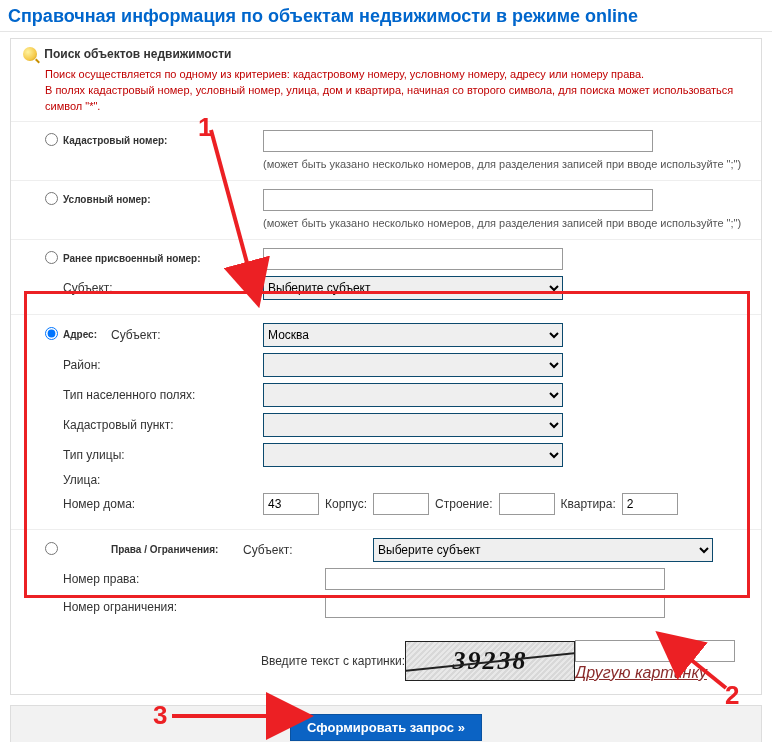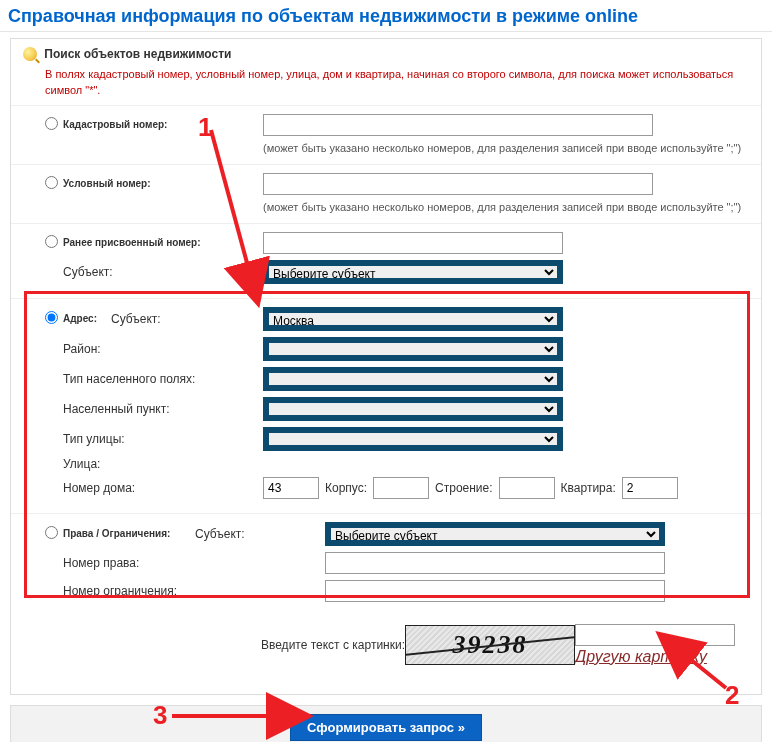--- a/index.html
+++ b/index.html
@@ -1,31 +1,31 @@
 <!DOCTYPE html>
 <html><head>
 <meta charset="utf-8">
 <style>
   * { box-sizing: border-box; margin: 0; padding: 0; }
   body { font-family: Arial, Helvetica, sans-serif; font-size: 12px; color: #333; background: #fff; width: 772px; position: relative; }
   .page-title { color: #0066cc; font-size: 18px; font-weight: bold; padding: 6px 8px 4px 8px; border-bottom: 1px solid #e5e5e5; }
-  .search-box { border: 1px solid #ddd; margin: 6px 10px 0 10px; background: #fff; padding-bottom: 28px; }
+  .search-box { border: 1px solid #ddd; margin: 6px 10px 0 10px; background: #fff; padding-bottom: 12px; }
   .search-head { padding: 8px 12px 6px 12px; font-weight: bold; font-size: 12px; }
   .search-head .icon { display:inline-block; width:14px; height:14px; border-radius:50%; background: radial-gradient(circle at 5px 5px, #fff3a0 0%, #f5c94a 60%, #c78f00 100%); vertical-align: -3px; margin-right: 4px; position:relative; }
   .search-head .icon::after{ content:""; position:absolute; width:5px; height:2px; background:#c78f00; right:-3px; bottom:-1px; transform:rotate(45deg); }
   .hints { color: #c00000; font-size: 11px; line-height: 1.45; padding: 0 18px 6px 34px; }
   .section { border-top: 1px solid #eee; padding: 8px 18px 8px 34px; }
   .section:first-of-type { border-top: none; }
   .row { display: flex; align-items: center; margin-bottom: 6px; }
   .radio-col { width: 18px; flex: 0 0 18px; }
   .label-col { width: 200px; flex: 0 0 200px; font-weight: bold; font-size: 10px; }
   .lbl-right { width: 200px; flex: 0 0 200px; padding-right: 6px; font-size: 12px; color: #333; }
   .input-col { flex: 1; }
   input[type=text] { border: 1px solid #999; height: 22px; padding: 2px 4px; font-size: 12px; width: 100%; }
-  select { border: 6px solid #0c4a6e; height: 24px; font-size: 12px; width: 100%; background: #efefef; }
+  select { border: 1px solid #0c4a6e; height: 24px; font-size: 12px; width: 100%; background: #efefef; }
   .sub-hint { font-size: 11px; color: #555; margin: 0 0 2px 218px; }
   .highlight { border: 3px solid #ec2024; position: absolute; pointer-events: none; }
   .addr-numbers { display:flex; align-items:center; gap:6px; }
   .addr-numbers label { font-size:12px; }
   .addr-numbers input { width:56px; }
   .captcha-row { display:flex; align-items:center; justify-content:flex-end; padding: 8px 26px 0 34px; }
   .captcha-img { width:170px; height:40px; border:1px solid #222; background: repeating-linear-gradient(135deg,#e8e8e8 0 2px,#d8d8d8 2px 4px); display:flex; align-items:center; justify-content:center; font-size:26px; font-weight:bold; font-style:italic; font-family:Georgia, serif; letter-spacing:2px; color:#111; position:relative; overflow:hidden; }
   .captcha-img::before{ content:""; position:absolute; left:-5px; right:-5px; top:50%; height:2px; background:#222; transform:rotate(-6deg);}
   .captcha-side { display:flex; flex-direction:column; gap:2px; }
   .captcha-side input{ width:160px; }
@@ -41,20 +41,21 @@
 <body>
 
 <div class="page-title">Справочная информация по объектам недвижимости в режиме online</div>
 
 <div class="search-box">
   <div class="search-head">
     <span class="icon"></span>
     <span>Поиск объектов недвижимости</span>
   </div>
   <div class="hints">
+    <div>Поиск осуществляется по одному из критериев: кадастровому номеру, условному номеру, адресу или номеру права.</div>
     <div>В полях кадастровый номер, условный номер, улица, дом и квартира, начиная со второго символа, для поиска может использоваться символ "*".</div>
   </div>
 
   <div class="section">
     <div class="row">
       <div class="radio-col"><input type="radio" name="crit" style=""></div>
       <div class="label-col">Кадастровый номер:</div>
       <div class="input-col" style="max-width:390px;"><input type="text" value="" style=""></div>
     </div>
     <div class="sub-hint">(может быть указано несколько номеров, для разделения записей при вводе используйте ";")</div>
@@ -98,21 +99,21 @@
         <div class="lbl-right">Район:</div>
         <div class="input-col" style="max-width:300px;"><select><option></option></select></div>
       </div>
     <div class="row">
         <div class="radio-col"></div>
         <div class="lbl-right">Тип населенного полях:</div>
         <div class="input-col" style="max-width:300px;"><select><option></option></select></div>
       </div>
     <div class="row">
         <div class="radio-col"></div>
-        <div class="lbl-right">Населенный пункт:</div>
+        <div class="lbl-right">Кадастровый пункт:</div>
         <div class="input-col" style="max-width:300px;"><select><option></option></select></div>
       </div>
     <div class="row">
         <div class="radio-col"></div>
         <div class="lbl-right">Тип улицы:</div>
         <div class="input-col" style="max-width:300px;"><select><option></option></select></div>
       </div>
     <div class="row">
         <div class="radio-col"></div>
         <div class="lbl-right">Улица:</div>
@@ -128,21 +129,21 @@
         <input type="text" value="" style="">
         <label>Квартира:</label>
         <input type="text" value="2" style="">
       </div>
     </div>
   </div>
 
   <div class="section" id="rights-section">
     <div class="row">
       <div class="radio-col"><input type="radio" name="crit" style=""></div>
-      <div class="label-col" style="width:132px; flex:0 0 132px;">Права / Ограничения:</div>
+      <div class="label-col" style="width:132px; flex:0 0 132px;margin-left:48px;">Права / Ограничения:</div>
       <div class="lbl-right" style="width:130px; flex:0 0 130px;">Субъект:</div>
       <div class="input-col" style="max-width:340px;"><select><option>Выберите субъект</option></select></div>
     </div>
     <div class="row">
         <div class="radio-col"></div>
         <div class="lbl-right" style="width:262px; flex:0 0 262px;">Номер права:</div>
         <div class="input-col" style="max-width:340px;"><input type="text" value="" style=""></div>
       </div>
     <div class="row">
         <div class="radio-col"></div>

